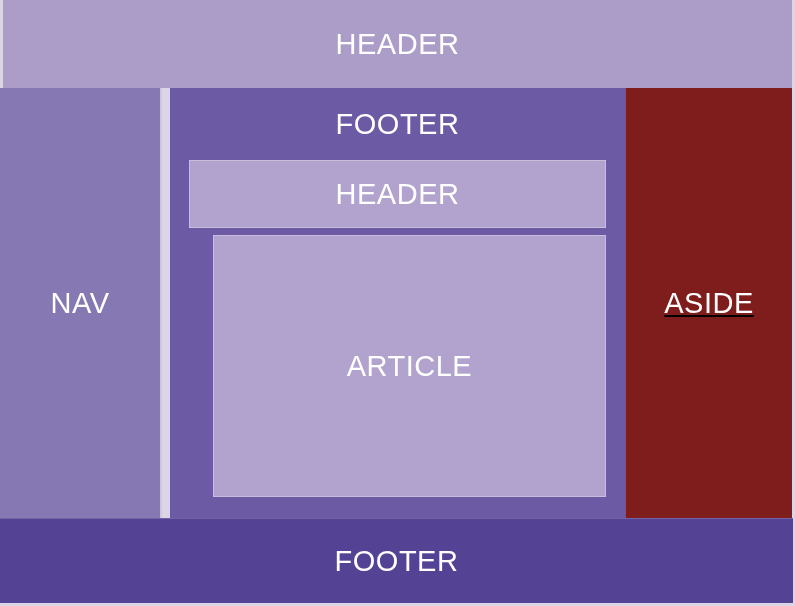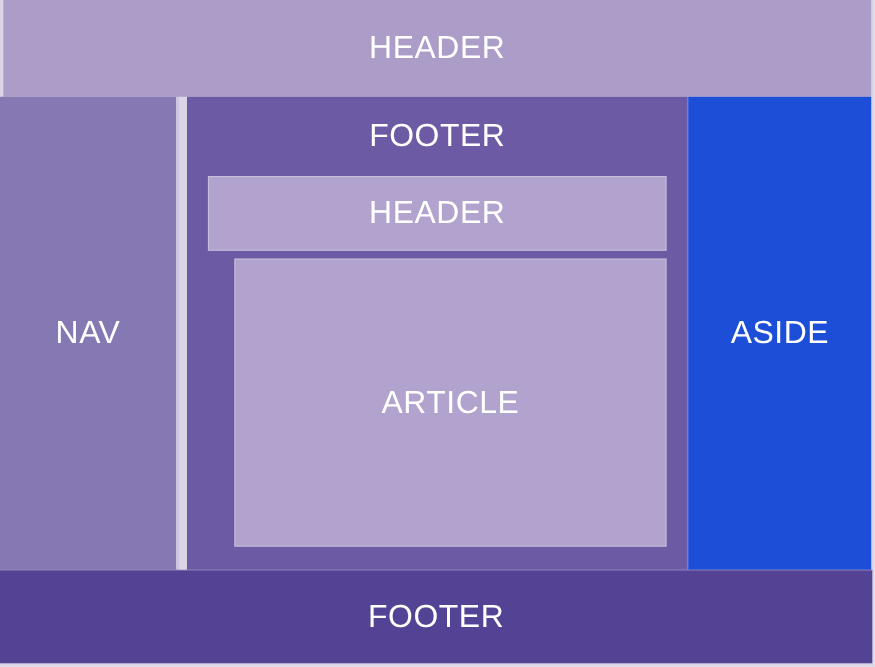--- a/index.html
+++ b/index.html
@@ -82,21 +82,21 @@
       <span class="label">FOOTER</span>
     </div>
     <div id="section-header" class="center" style="background-color: rgb(177, 163, 205);">
       <span class="label">HEADER</span>
     </div>
     <div id="article" class="center" style="background-color: rgb(177, 163, 205);">
       <span class="label">ARTICLE</span>
     </div>
   </div>
 
-  <div id="aside" class="block center" style="background-color: #1d4ed8;">
+  <div id="aside" class="block center" style="background-color: #7f1d1d; text-decoration: underline;">
     <span class="label">ASIDE</span>
   </div>
 
   <div id="footer" class="block center" style="background-color: rgb(84, 67, 148);">
     <span class="label">FOOTER</span>
   </div>
 
 </div>
 
 </body></html>

